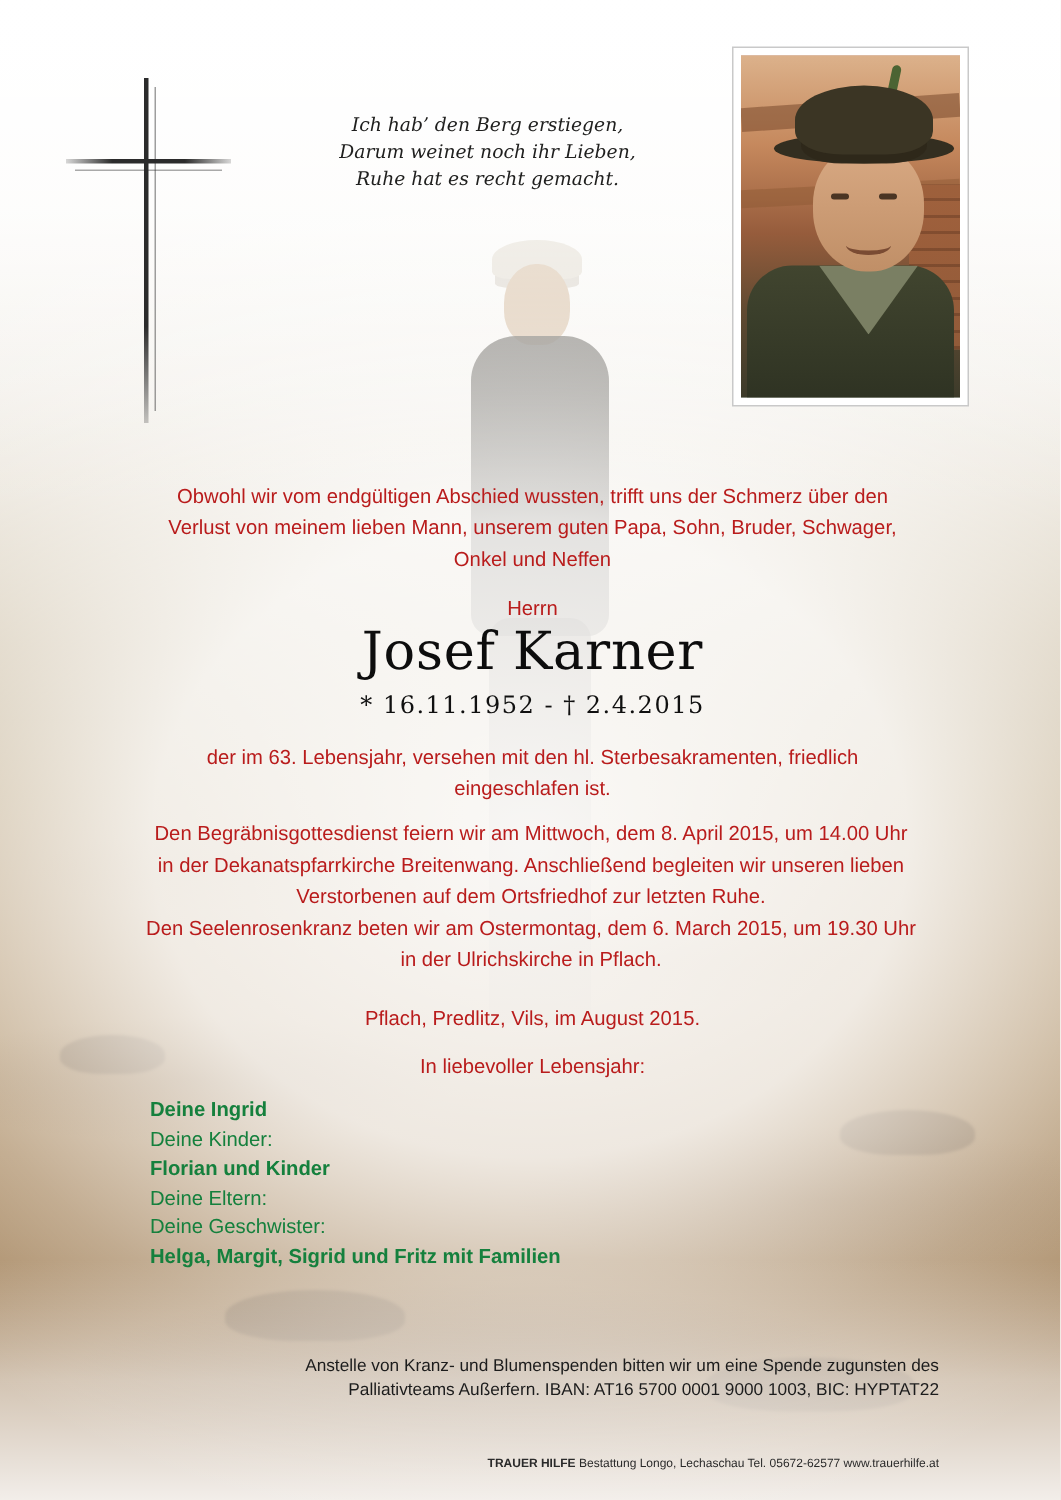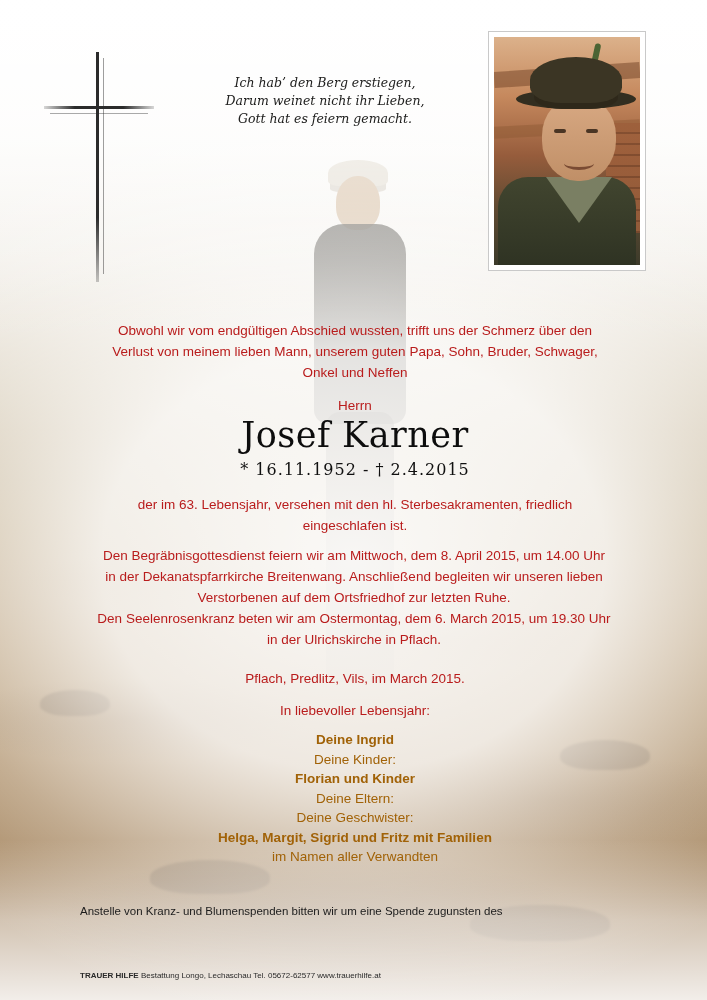--- a/index.html
+++ b/index.html
@@ -246,39 +246,39 @@
   }
   .p-age     { left: 110px; top: 494px; width: 490px; }
   .p-service { left: 96px;  top: 545px; width: 516px; }
   .p-rosary  { left: 96px;  top: 608px; width: 516px; }
   .p-place   { left: 100px; top: 668px; width: 510px; }
   .p-memory  { left: 100px; top: 700px; width: 510px; }
 
   .family {
     position: absolute;
     left: 100px; top: 730px; width: 510px;
-    text-align: center;
+    text-align: left;
     font-size: 13.5px;
     line-height: 19.5px;
-    color: #a16207;
+    color: #15803d;
   }
   .family b { font-weight: bold; }
 
   .p-donation {
     position: absolute;
     left: 80px; top: 903px; width: 546px;
-    text-align: left;
+    text-align: right;
     font-size: 11.5px;
     line-height: 16px;
     color: #1c1c1c;
   }
   .footer {
     position: absolute;
     left: 80px; top: 970px; width: 546px;
-    text-align: left;
+    text-align: right;
     font-size: 8px;
     line-height: 12px;
     color: #2a2a2a;
   }
   .footer b { font-weight: bold; }
 </style>
 </head>
 <body>
 
 <div class="page">
@@ -300,22 +300,22 @@
 
   <div class="cross">
     <div class="h"></div>
     <div class="v"></div>
     <div class="h2"></div>
     <div class="v2"></div>
   </div>
 
   <div class="verse">
     <div>Ich hab’ den Berg erstiegen,</div>
-    <div>Darum weinet nicht ihr Lieben,</div>
-    <div>Gott hat es feiern gemacht.</div>
+    <div>Darum weinet noch ihr Lieben,</div>
+    <div>Ruhe hat es recht gemacht.</div>
   </div>
 
   <div class="portrait-frame">
     <div class="portrait">
       <div class="wall"></div>
       <div class="beam"></div>
       <div class="beam2"></div>
       <div class="brick"></div>
       <div class="jacket"></div>
       <div class="collar"></div>
@@ -330,35 +330,35 @@
   </div>
 
   <div class="content">
     <div class="para p-intro">Obwohl wir vom endgültigen Abschied wussten, trifft uns der Schmerz über den Verlust von meinem lieben Mann, unserem guten Papa, Sohn, Bruder, Schwager, Onkel und Neffen</div>
     <div class="para herr">Herrn</div>
     <div class="name">Josef Karner</div>
     <div class="dates">* 16.11.1952 - † 2.4.2015</div>
     <div class="para p-age">der im 63. Lebensjahr, versehen mit den hl. Sterbesakramenten, friedlich eingeschlafen ist.</div>
     <div class="para p-service">Den Begräbnisgottesdienst feiern wir am Mittwoch, dem 8. April 2015, um 14.00 Uhr in der Dekanatspfarrkirche Breitenwang. Anschließend begleiten wir unseren lieben Verstorbenen auf dem Ortsfriedhof zur letzten Ruhe.</div>
     <div class="para p-rosary">Den Seelenrosenkranz beten wir am Ostermontag, dem 6. March 2015, um 19.30 Uhr in der Ulrichskirche in Pflach.</div>
-    <div class="para p-place">Pflach, Predlitz, Vils, im March 2015.</div>
+    <div class="para p-place">Pflach, Predlitz, Vils, im August 2015.</div>
     <div class="para p-memory">In liebevoller Lebensjahr:</div>
 
     <div class="family">
       <div><b>Deine Ingrid</b></div>
       <div>Deine Kinder:</div>
       <div><b>Florian und Kinder</b></div>
       <div>Deine Eltern:</div>
       <div>Deine Geschwister:</div>
       <div><b>Helga, Margit, Sigrid und Fritz mit Familien</b></div>
-      <div>im Namen aller Verwandten</div>
     </div>
 
     <div class="p-donation">
       <div>Anstelle von Kranz- und Blumenspenden bitten wir um eine Spende zugunsten des</div>
+      <div>Palliativteams Außerfern. IBAN: AT16 5700 0001 9000 1003, BIC: HYPTAT22</div>
     </div>
 
     <div class="footer">
       <b>TRAUER HILFE</b>
       <span>Bestattung Longo, Lechaschau Tel. 05672-62577 www.trauerhilfe.at</span>
     </div>
   </div>
 
 </div>
 

